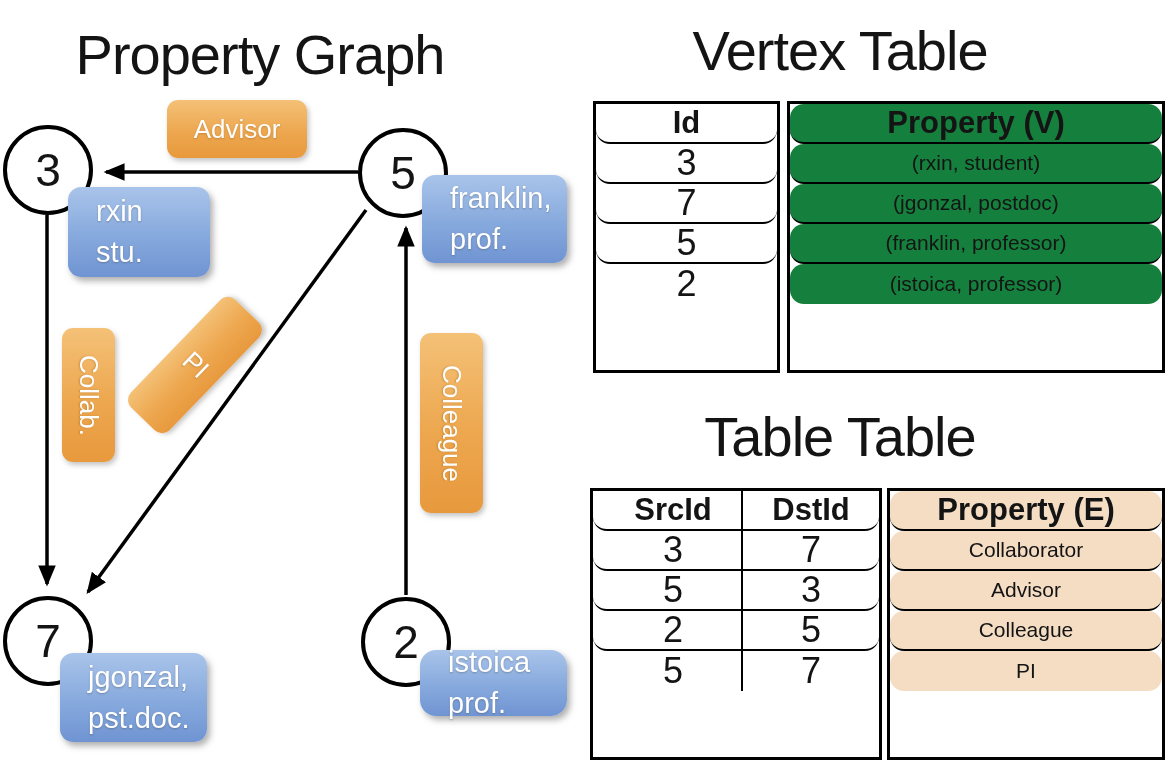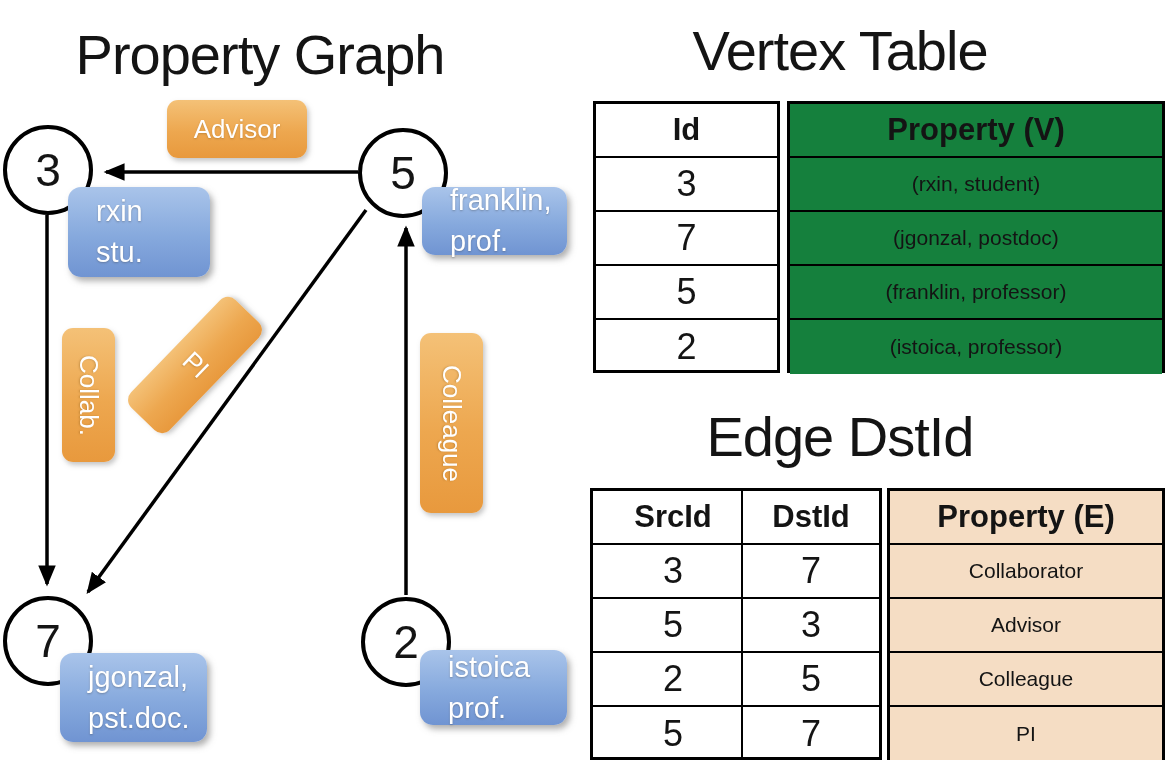--- a/index.html
+++ b/index.html
@@ -55,23 +55,23 @@
     box-shadow: 3px 4px 6px rgba(110,110,110,0.55);
     color: #fff;
     font-size: 29px;
     line-height: 1.4;
     display: flex; flex-direction: column; justify-content: center;
     padding-left: 28px;
     text-shadow: 0 1px 2px rgba(60,60,60,0.35);
     z-index: 4;
   }
   .vlabel-rxin     { left: 68px;  top: 187px; width: 114px; height: 90px; }
-  .vlabel-franklin { left: 422px; top: 187px; width: 117px; height: 68px; }
+  .vlabel-franklin { left: 422px; top: 175px; width: 117px; height: 88px; }
   .vlabel-jgonzal  { left: 60px;  top: 653px; width: 119px; height: 89px; }
-  .vlabel-istoica  { left: 420px; top: 650px; width: 119px; height: 75px; }
+  .vlabel-istoica  { left: 420px; top: 650px; width: 119px; height: 66px; border-radius: 16px; }
 
   
   .elabel {
     position: absolute;
     border-radius: 11px;
     background: linear-gradient(180deg, #f4c177 0%, #eda74f 55%, #e8993d 100%);
     box-shadow: 2px 3px 5px rgba(140,140,140,0.5);
     color: #fff;
     display: flex; align-items: center; justify-content: center;
     font-size: 26px;
@@ -86,27 +86,28 @@
   .vtext { transform: rotate(90deg); white-space: nowrap; }
 
   
   .tcol {
     position: absolute;
     border: 3px solid #000;
     box-sizing: border-box;
     background: #fff;
   }
   .tcell {
-    height: 54px;
+    height: 40px;
     box-sizing: border-box;
     border-bottom: 2px solid #000;
     display: flex; align-items: center; justify-content: center;
     font-size: 34px;
     color: #141414;
     white-space: nowrap;
+    border-radius: 14px;
   }
   .tcell:last-child { border-bottom: none; }
   .tcell.hdr { font-weight: bold; font-size: 31px; }
   .tcell.num { font-size: 36px; }
   .tcell.prop { font-size: 21px; }
   .blue-fill   { background: #15803d; }
   .orange-fill { background: #f5ddc4; }
 
   
   .vt-id   { left: 593px; top: 101px; width: 187px; height: 272px; }
@@ -119,21 +120,21 @@
   .et-src .split > div:first-child { border-right: 2px solid #000; }
   .et-prop { left: 887px; top: 488px; width: 278px; height: 272px; }
 </style>
 </head>
 <body>
 
 <div class="slide">
 
   <div class="big-title title-graph">Property Graph</div>
   <div class="big-title title-vertex">Vertex Table</div>
-  <div class="big-title title-edge">Edge DstId</div>
+  <div class="big-title title-edge">Table Table</div>
 
   <div class="node node-3">
       <span>3</span>
     </div>
   <div class="node node-5">
       <span>5</span>
     </div>
   <div class="node node-7">
       <span>7</span>
     </div>

